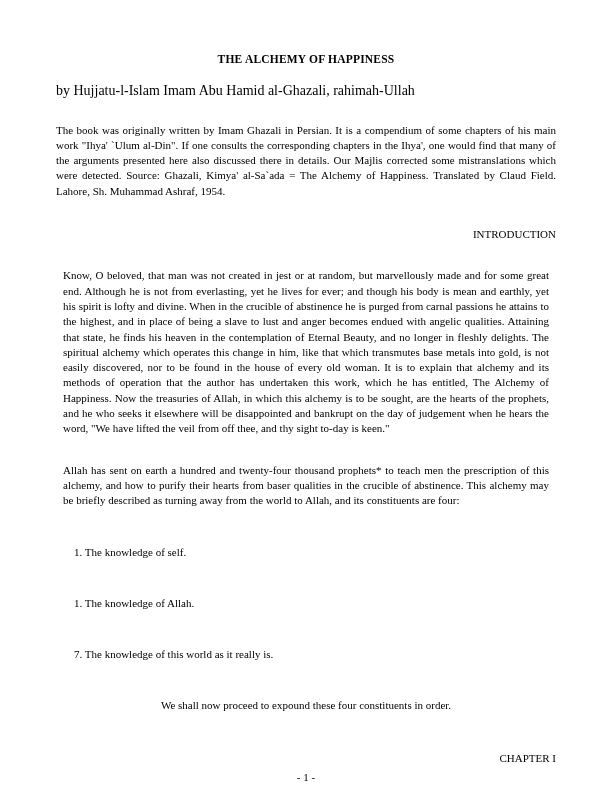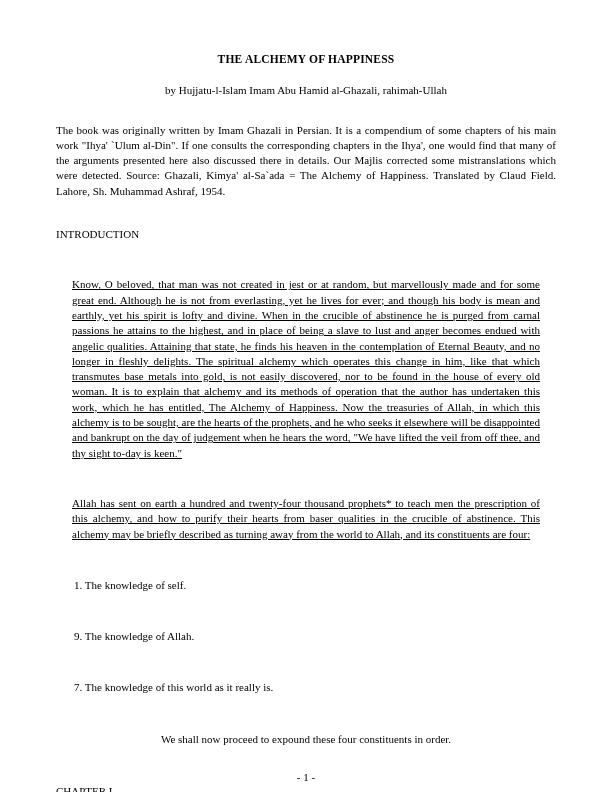--- a/index.html
+++ b/index.html
@@ -29,52 +29,51 @@
   .doc-title {
     font-size: 11.5px;
     font-weight: bold;
     text-align: center;
     letter-spacing: 0.2px;
     margin: 0;
     padding-top: 52px;
     line-height: 15.3px;
   }
   .byline {
-    font-size: 11px;
-    text-align: center;
+    font-size: 14px;
+    text-align: left;
     margin: 0;
     padding-top: 16px;
     line-height: 15.3px;
   }
   .preface {
     font-size: 11px;
     text-align: justify;
     margin: 0;
     padding-top: 24px;
     line-height: 15.3px;
   }
   .section-heading {
     font-size: 11px;
-    text-align: left;
+    text-align: right;
     margin: 0;
     font-weight: normal;
     line-height: 15.3px;
   }
   .heading-intro  { padding-top: 28px; }
   .heading-chapter{ padding-top: 37px; }
   .heading-chapter-title { padding-top: 28px; }
 
   p.body-para {
     font-size: 11px;
     text-align: justify;
-    margin: 16px;
+    margin: 7px;
     padding-top: 19px;
     line-height: 15.3px;
     hyphens: none;
-    text-decoration: underline;
   }
   p.list-item {
     font-size: 11px;
     text-align: left;
     margin: 18px;
     padding-top: 18px;
     line-height: 15.3px;
   }
   p.closing-line {
     font-size: 11px;
@@ -105,21 +104,21 @@
 
     <p class="preface">The book was originally written by Imam Ghazali in Persian. It is a compendium of some chapters of his main work "Ihya' `Ulum al-Din". If one consults the corresponding chapters in the Ihya', one would find that many of the arguments presented here also discussed there in details. Our Majlis corrected some mistranslations which were detected. Source: Ghazali, Kimya' al-Sa`ada = The Alchemy of Happiness. Translated by Claud Field. Lahore, Sh. Muhammad Ashraf, 1954.</p>
 
     <h2 class="section-heading heading-intro">INTRODUCTION</h2>
 
     <p class="body-para">Know, O beloved, that man was not created in jest or at random, but marvellously made and for some great end. Although he is not from everlasting, yet he lives for ever; and though his body is mean and earthly, yet his spirit is lofty and divine. When in the crucible of abstinence he is purged from carnal passions he attains to the highest, and in place of being a slave to lust and anger becomes endued with angelic qualities. Attaining that state, he finds his heaven in the contemplation of Eternal Beauty, and no longer in fleshly delights. The spiritual alchemy which operates this change in him, like that which transmutes base metals into gold, is not easily discovered, nor to be found in the house of every old woman. It is to explain that alchemy and its methods of operation that the author has undertaken this work, which he has entitled, The Alchemy of Happiness. Now the treasuries of Allah, in which this alchemy is to be sought, are the hearts of the prophets, and he who seeks it elsewhere will be disappointed and bankrupt on the day of judgement when he hears the word, "We have lifted the veil from off thee, and thy sight to-day is keen."</p>
 
     <p class="body-para">Allah has sent on earth a hundred and twenty-four thousand prophets* to teach men the prescription of this alchemy, and how to purify their hearts from baser qualities in the crucible of abstinence. This alchemy may be briefly described as turning away from the world to Allah, and its constituents are four:</p>
 
     <p class="list-item">1. The knowledge of self.</p>
-    <p class="list-item">9. The knowledge of Allah.</p>
+    <p class="list-item">1. The knowledge of Allah.</p>
     <p class="list-item">7. The knowledge of this world as it really is.</p>
 
     <p class="closing-line">We shall now proceed to expound these four constituents in order.</p>
 
     <h2 class="section-heading heading-chapter">CHAPTER I</h2>
 
 
     <p class="body-para">Knowledge of self is the key to the knowledge of Allah, according to the saying: "He who knows himself knows his Lord" and, as it is written in the Qur'an, "We will show them Our signs in the world and in themselves, that the truth may be manifest to them." Now nothing is nearer to thee than thyself, and if thou knowest not thyself how canst thou know anything else? If thou sayest "I know myself," meaning</p>
 
   </div>

